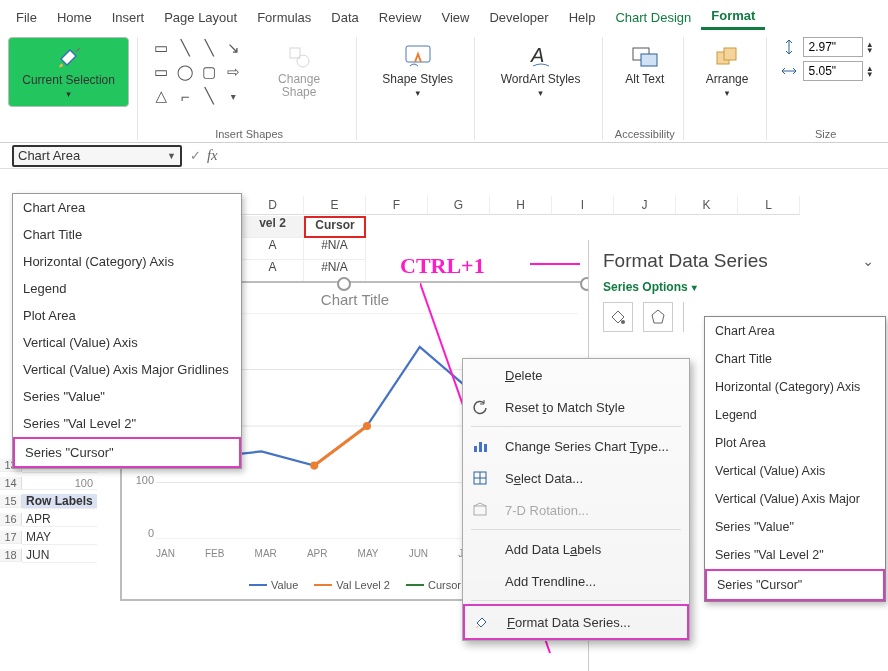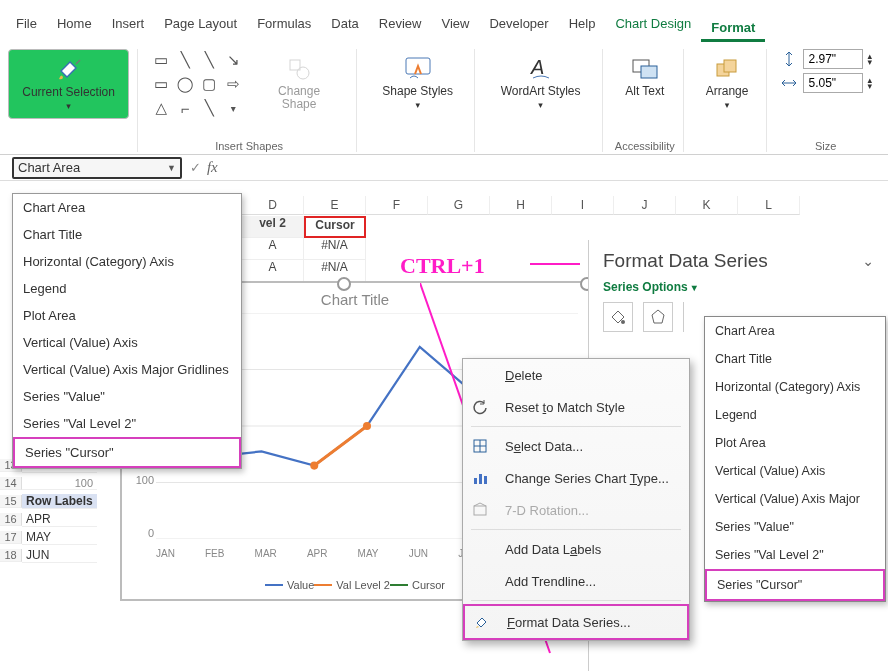--- a/index.html
+++ b/index.html
@@ -1,21 +1,21 @@
 <!DOCTYPE html>
 <html><head>
 <meta charset="utf-8">
 <style>
 * { box-sizing: border-box; margin: 0; padding: 0; font-family: "Segoe UI", Arial, sans-serif; }
 body { background: #fff; width: 888px; height: 671px; overflow: hidden; position: relative; font-size: 13px; color: #333; }
 
 
 .ribbon-tabs { display: flex; align-items: center; gap: 0; padding: 4px 6px 0; border-bottom: 1px solid transparent; }
 .ribbon-tabs span { padding: 4px 10px; cursor: pointer; color: #444; }
-.ribbon-tabs span.active { color: #107c41; border-bottom: 3px solid #107c41; font-weight: 600; margin-top: 12px; }
+.ribbon-tabs span.active { color: #107c41; border-bottom: 3px solid #107c41; font-weight: 600; }
 .ribbon-tabs span.cd { color: #107c41; }
 
 
 .ribbon-body { display: flex; border-bottom: 1px solid #d0d0d0; padding: 6px 8px 2px; gap: 12px; height: 112px; }
 .rb-group { display: flex; flex-direction: column; align-items: center; border-right: 1px solid #e6e6e6; padding: 0 8px 0 0; }
 .rb-group:last-child { border-right: none; }
 .rb-group-label { font-size: 11px; color: #666; margin-top: auto; }
 .big-btn { display: flex; flex-direction: column; align-items: center; justify-content: center; padding: 6px 10px; border: 1px solid #bbb; border-radius: 4px; background: #22c55e; gap: 2px; }
 .big-btn-icon { width: 28px; height: 28px; display: flex; align-items: center; justify-content: center; }
 .big-btn-label { font-size: 12px; text-align: center; line-height: 1.1; }
@@ -54,21 +54,21 @@
 .cursor-head { border:2px solid #e02424 !important; background:#fff !important; }
 
 
 .chart { position:absolute; left:120px; top:85px; width:470px; height:320px; background:#fff; border:2px solid #bcbcbc; }
 .chart::before,.chart::after{content:"";position:absolute;width:10px;height:10px;background:#fff;border:2px solid #999;border-radius:50%;top:-6px;}
 .chart::before{left:215px;} .chart::after{right:-6px;}
 .chart-title { text-align:center; color:#888; font-size:15px; padding:8px 0 0; }
 .plot { position:absolute; left:34px; right:10px; top:30px; bottom:60px; }
 .yaxis { position:absolute; left:8px; top:30px; bottom:60px; width:24px; display:flex; flex-direction:column; justify-content:space-between; font-size:11px; color:#888; text-align:right; }
 .xaxis { position:absolute; left:34px; right:10px; bottom:40px; display:flex; justify-content:space-between; font-size:10px; color:#888; }
-.legend { position:absolute; left:0; right:0; bottom:8px; display:flex; justify-content:center; font-size:11px; color:#555; }
+.legend { position:absolute; left:0; right:0; bottom:8px; display:flex; justify-content:center; gap:16px; font-size:11px; color:#555; }
 .legend span { display:flex; align-items:center; gap:4px; }
 .swatch { width:18px; height:2px; display:inline-block; }
 
 
 .annot { position:absolute; left:400px; top:253px; color:#ff1cc7; font-weight:bold; font-size:22px; font-family:"Times New Roman",serif; z-index:45; }
 .annot-line1 { position:absolute; left:530px; top:263px; width:50px; height:0; border-top:2px solid #ff1cc7; z-index:45; }
 .annot-line2 { position:absolute; left:420px; top:283px; width:150px; height:380px; z-index:45; pointer-events:none; }
 
 
 .fds-pane { position:absolute; right:0; top:240px; width:300px; bottom:0; background:#fff; border-left:1px solid #ccc; padding:10px 14px; }
@@ -417,36 +417,36 @@
           <path d="M12 4 A6 6 0 1 0 14 9" fill="none" stroke="#555" stroke-width="1.5"></path>
           <path d="M12 1 L12 5 L8 5" fill="none" stroke="#555"></path>
         </svg>
       </span>
       <span>Reset <span class="ul">t</span>o Match Style</span>
     </div>
     <div class="sep"></div>
     <div class="item">
       <span class="icon">
         <svg width="16" height="16">
+          <rect x="2" y="8" width="3" height="6" fill="#4472c4"></rect>
+          <rect x="7" y="4" width="3" height="10" fill="#4472c4"></rect>
+          <rect x="12" y="6" width="3" height="8" fill="#4472c4"></rect>
+        </svg>
+      </span>
+      <span>Change Series Chart <span class="ul">T</span>ype...</span>
+    </div>
+    <div class="item">
+      <span class="icon">
+        <svg width="16" height="16">
           <rect x="2" y="2" width="12" height="12" fill="none" stroke="#2a6099"></rect>
           <line x1="2" y1="8" x2="14" y2="8" stroke="#2a6099"></line>
           <line x1="8" y1="2" x2="8" y2="14" stroke="#2a6099"></line>
         </svg>
       </span>
       <span>S<span class="ul">e</span>lect Data...</span>
-    </div>
-    <div class="item">
-      <span class="icon">
-        <svg width="16" height="16">
-          <rect x="2" y="8" width="3" height="6" fill="#4472c4"></rect>
-          <rect x="7" y="4" width="3" height="10" fill="#4472c4"></rect>
-          <rect x="12" y="6" width="3" height="8" fill="#4472c4"></rect>
-        </svg>
-      </span>
-      <span>Change Series Chart <span class="ul">T</span>ype...</span>
     </div>
     <div class="item disabled">
       <span class="icon">
         <svg width="16" height="16">
           <rect x="2" y="4" width="12" height="9" fill="none" stroke="#aaa"></rect>
           <path d="M2 4 L8 1 L14 4" fill="none" stroke="#aaa"></path>
         </svg>
       </span>
       <span>7-D Rotation...</span>
     </div>

